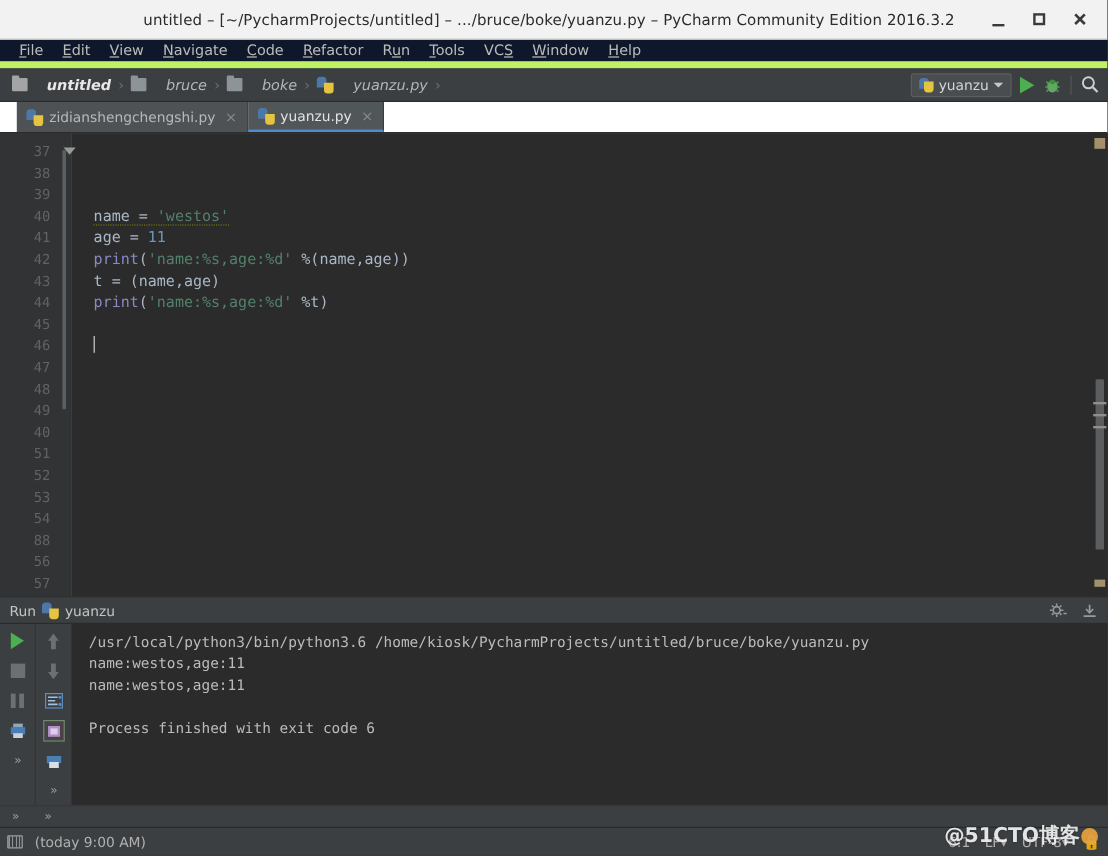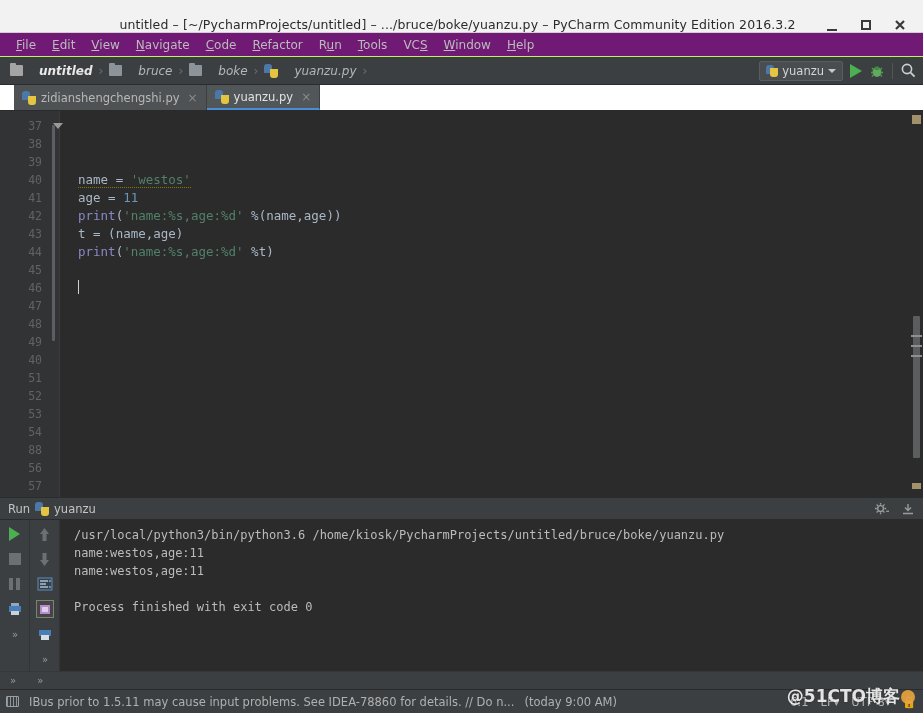--- a/index.html
+++ b/index.html
@@ -8,21 +8,21 @@
     background: #3c3f41;
     font-family: "DejaVu Sans", sans-serif;
     overflow: hidden;
   }
   body { display: flex; flex-direction: column; }
 
   
   .titlebar {
     height: 33px; flex: 0 0 33px;
     background: #f2f2f2;
-    display: flex; align-items: flex-end;
+    display: flex; align-items: center;
     position: relative;
     border-bottom: 1px solid #d0d0d0;
   }
   .title-text {
     flex: 1; text-align: center;
     font-size: 12.5px; color: #2b2b2b;
     font-family: "DejaVu Sans", sans-serif;
     letter-spacing: 0.1px;
     padding-left: 90px;
   }
@@ -33,24 +33,24 @@
     color: #3a3a3a; font-size: 12px; line-height: 1;
     cursor: pointer;
   }
   .win-min { align-items: flex-end; }
   .win-min i { display:block; width: 10px; height: 2px; background: #3a3a3a; margin-bottom: 1px;}
   .win-max i { display:block; width: 10px; height: 10px; border: 2px solid #3a3a3a; }
 
   
   .menubar {
     height: 24px; flex: 0 0 24px;
-    background: #701a75;
+    background: #0f172a;
     display: flex; align-items: center;
     padding-left: 8px;
-    border-bottom: 1px solid #bef264;
+    border-bottom: 6px solid #bef264;
   }
   .menu-item {
     font-size: 12px; color: #bbbbbb;
     padding: 2px 8px; cursor: pointer;
     white-space: nowrap;
   }
   .menu-item u { text-decoration: underline; }
 
   
   .navbar {
@@ -483,33 +483,32 @@
       <div class="rt-icon">
         <span class="chev">»</span>
       </div>
     </div>
 
     <div class="console">
       <div class="console-line">/usr/local/python3/bin/python3.6 /home/kiosk/PycharmProjects/untitled/bruce/boke/yuanzu.py</div>
       <div class="console-line">name:westos,age:11</div>
       <div class="console-line">name:westos,age:11</div>
       <div class="console-line">&nbsp;</div>
-      <div class="console-line">Process finished with exit code 0</div>
+      <div class="console-line">Process finished with exit code 6</div>
     </div>
   </div>
 </div>
 
 <div class="bottom-strip">
   <span class="chev">»</span>
   <span class="chev">»</span>
 </div>
 
 <div class="statusbar">
   <span class="ico-monitor"></span>
-  <span class="status-msg">IBus prior to 1.5.11 may cause input problems. See IDEA-78860 for details. // Do n...</span>
   <span class="status-item">(today 9:00 AM)</span>
   <div class="status-right">
     <span class="status-item">6:1</span>
     <span class="status-item"><span>LF</span>▾</span>
     <span class="status-item"><span>UTF-8</span>▾</span>
     <span class="status-item">🔒</span>
   </div>
   <div class="watermark"><span>@51CTO博客</span><span class="wm-dot"></span></div>
 </div>
 

